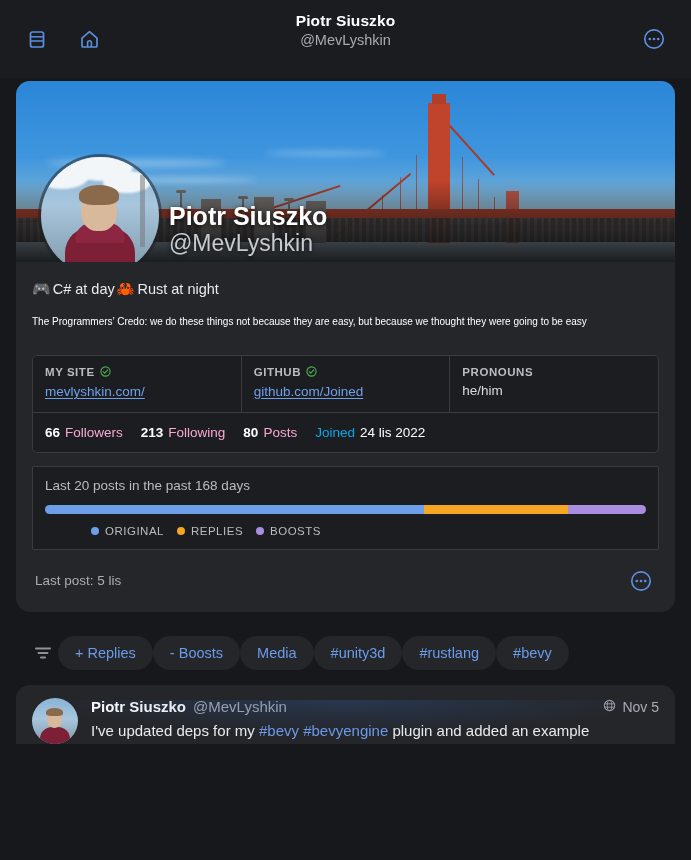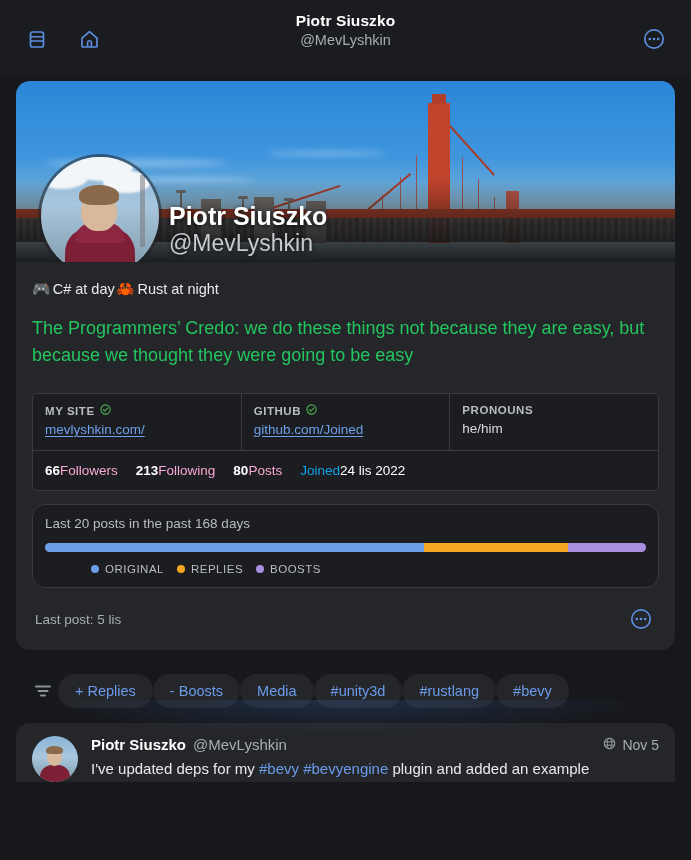--- a/index.html
+++ b/index.html
@@ -188,22 +188,22 @@
     font-size: 14.5px;
     color: #e8eaed;
     display: flex;
     align-items: center;
     gap: 2px;
     margin-top: 4px;
   }
   .emoji { font-size: 15px; }
 
   .credo {
-    font-size: 18px;
-    color: #22c55e;
+    font-size: 10px;
+    color: #ffffff;
     line-height: 1.48;
     margin-top: 17px;
     padding-right: 4px;
   }
 
   
   .fields {
     display: grid;
     grid-template-columns: 1fr 1fr 1fr;
     gap: 1px;
@@ -242,32 +242,32 @@
     display: flex;
     align-items: center;
     gap: 18px;
     background: #1c1d21;
     border: 1px solid #3a3b40;
     border-top: none;
     border-radius: 0 0 5px 5px;
     padding: 12px 12px;
     font-size: 13.5px;
   }
-  .stat { display: flex; align-items: flex-end; }
+  .stat { display: flex; align-items: flex-end; gap: 5px; }
   .stat b { color: #ffffff; font-weight: bold; }
   .stat span { color: #f9a8d4; }
   .stat.joined b { color: #0ea5e9; font-weight: normal; }
   .stat.joined span { color: #ffffff; }
 
   
   .activity {
     margin-top: 13px;
     background: #1c1d21;
     border: 1px solid #3a3b40;
-    border-radius: 13px;
+    border-radius: 1px;
     padding: 11px 12px 12px 12px;
   }
   .activity-title { font-size: 13.5px; color: #b9bcc2; }
   .bar {
     display: flex;
     height: 9px;
     margin-top: 12px;
     border-radius: 5px;
     overflow: hidden;
     background:#2a2b2f;

